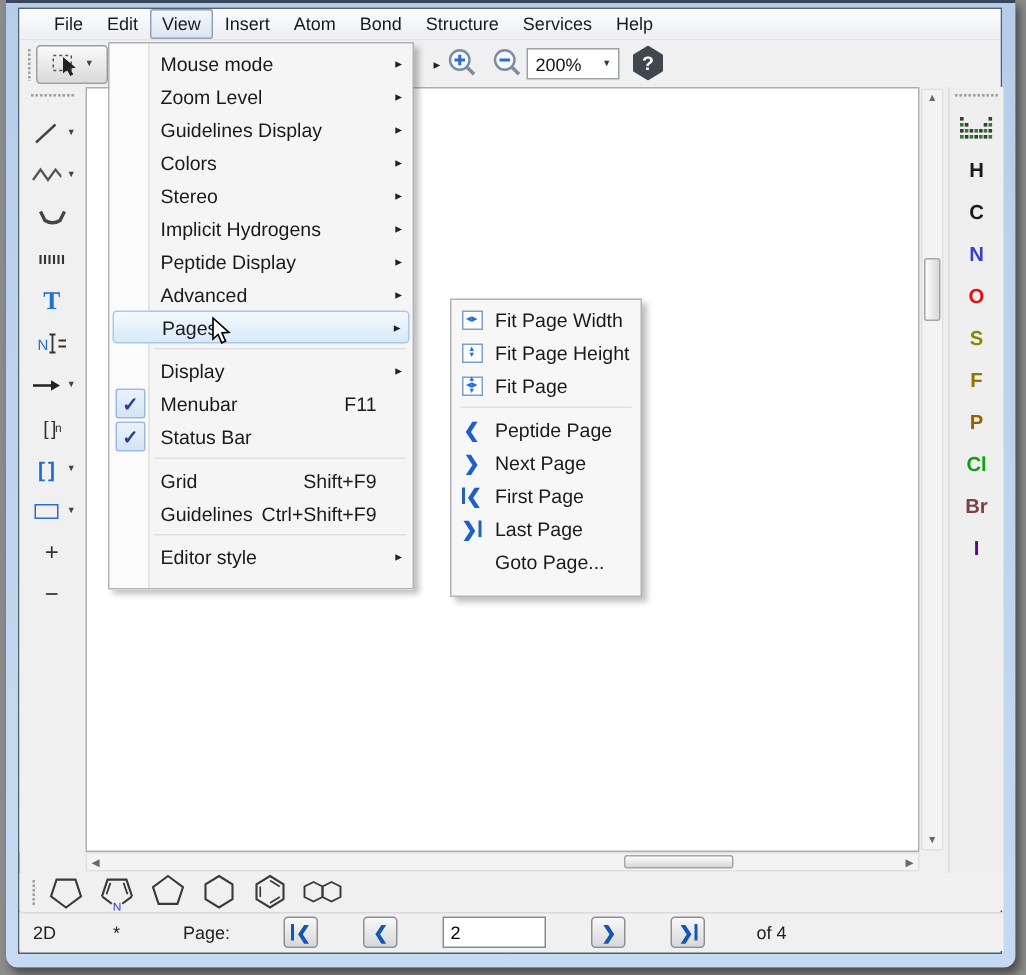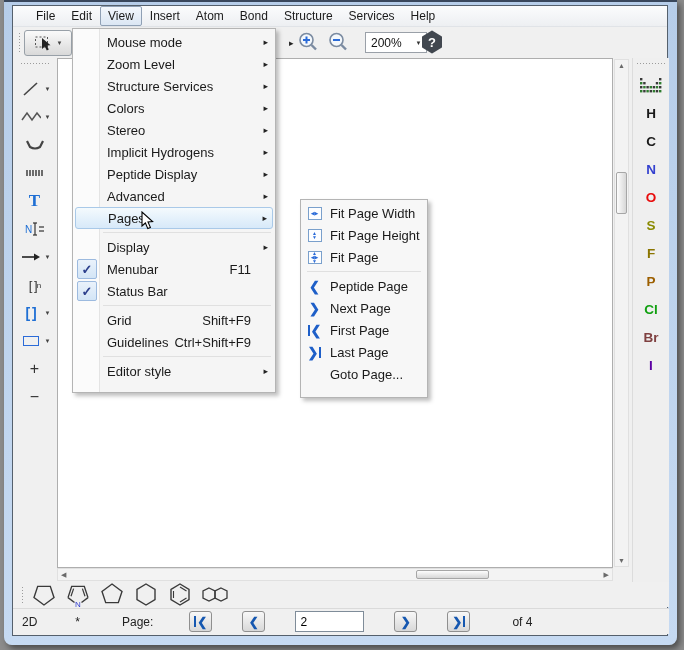--- a/index.html
+++ b/index.html
@@ -22,21 +22,21 @@
   
   .topbar { position:absolute; left:0; top:21px; width:100%; height:31px; background:#f0f0f0;
          display:flex; align-items:center; }
   .vgrip { width:3px; height:22px; margin:0 3px 0 5px;
          background-image:radial-gradient(circle,#9b9b9b 0.8px,transparent 1px); background-size:3px 3px; }
   .sel-btn { width:48px; height:26px; border:1px solid #98a0a8; border-radius:3px;
          background:linear-gradient(#fafafa,#d9d9d9); display:flex; align-items:center; justify-content:center; gap:3px; }
   .dd-arrow { font-size:6px; color:#444; }
   .overflow { position:absolute; left:276px; font-size:9px; color:#222; }
   .zoomicons { position:absolute; left:284px; display:flex; gap:7px; align-items:center; }
-  .combo { position:absolute; left:352px; width:62px; height:21px; background:#fff;
+  .combo { position:absolute; left:338px; width:62px; height:21px; background:#fff;
          border:1px solid #9aa0a8; display:flex; align-items:center; font-size:12px; color:#111; }
   .combo .val { flex:1; padding-left:5px; }
   .combo .ca { width:15px; text-align:center; font-size:6px; color:#333; }
   .helpbtn { position:absolute; left:407px; top:3px; }
 
   
   .left-toolbar { position:absolute; left:0; top:52px; width:43px; height:510px; background:#f0f0f0; }
   .hgrip { width:30px; height:3px; margin:4px auto 10px auto;
          background-image:radial-gradient(circle,#9b9b9b 0.8px,transparent 1px); background-size:3px 3px; }
   .tool { height:28px; display:flex; align-items:center; justify-content:center; gap:2px; color:#333; }
@@ -81,21 +81,21 @@
   .sb-mode { margin-left:9px; }
   .sb-mod { margin-left:10px; }
   .sb-pagelabel { margin-left:14px; margin-right:8px; }
   .navbtn { width:23px; height:21px; border:1px solid #8f8f8f; border-radius:3px; margin-right:2px;
          background:linear-gradient(#f8f8f8,#d8d8d8); display:flex; align-items:center; justify-content:center;
          color:#1557b0; font-weight:bold; font-size:12px; }
   .navbtn .bar-l { border-left:2.5px solid #1557b0; height:11px; margin-right:1px; }
   .navbtn .bar-r { border-left:2.5px solid #1557b0; height:11px; margin-left:1px; }
   .page-input { width:69px; height:21px; border:1px solid #7f8c99; margin-right:2px; padding-left:4px;
          font-size:12px; font-family:"Liberation Sans",sans-serif; }
-  .sb-of { margin-left:12px; }
+  .sb-of { margin-left:4px; }
 
   
   .vmenu { position:absolute; left:59px; top:22px; width:204px; height:365px; z-index:20;
          background:linear-gradient(to right,#fbfbfb 0,#fbfbfb 26px,#e4e4e4 26px,#e4e4e4 27px,#f5f5f5 27px);
          border:1px solid #b4b4b4; box-shadow:3px 3px 4px rgba(0,0,0,.25); padding-top:2px;
          font-size:13px; color:#1a1a1a; }
   .mrow { height:22px; display:flex; align-items:center; position:relative; margin:0 2px; }
   .mrow .mlabel { margin-left:32px; }
   .mrow .mshort { margin-left:auto; margin-right:22px; }
   .mrow .marrow { position:absolute; right:5px; font-size:9px; color:#222; }
@@ -380,21 +380,21 @@
   <div class="vmenu">
     <div class="mrow">
       <span class="mlabel">Mouse mode</span>
       <span class="marrow">▸</span>
     </div>
     <div class="mrow">
       <span class="mlabel">Zoom Level</span>
       <span class="marrow">▸</span>
     </div>
     <div class="mrow">
-      <span class="mlabel">Structure Services</span>
+      <span class="mlabel">Guidelines Display</span>
       <span class="marrow">▸</span>
     </div>
     <div class="mrow">
       <span class="mlabel">Colors</span>
       <span class="marrow">▸</span>
     </div>
     <div class="mrow">
       <span class="mlabel">Stereo</span>
       <span class="marrow">▸</span>
     </div>

